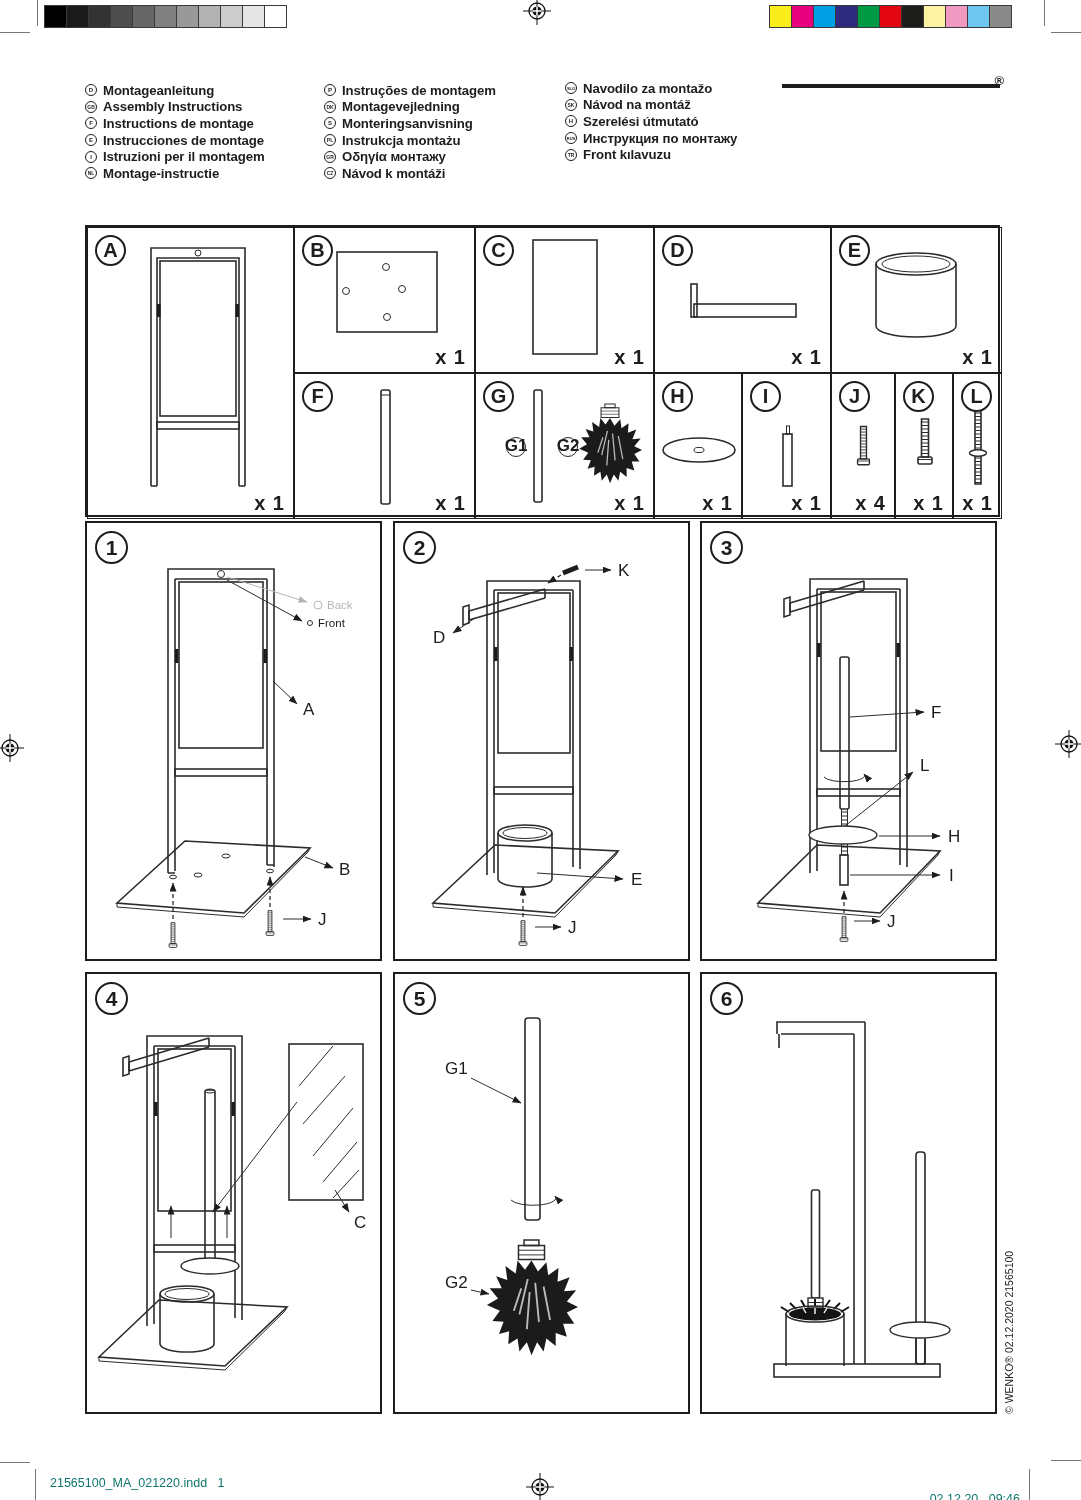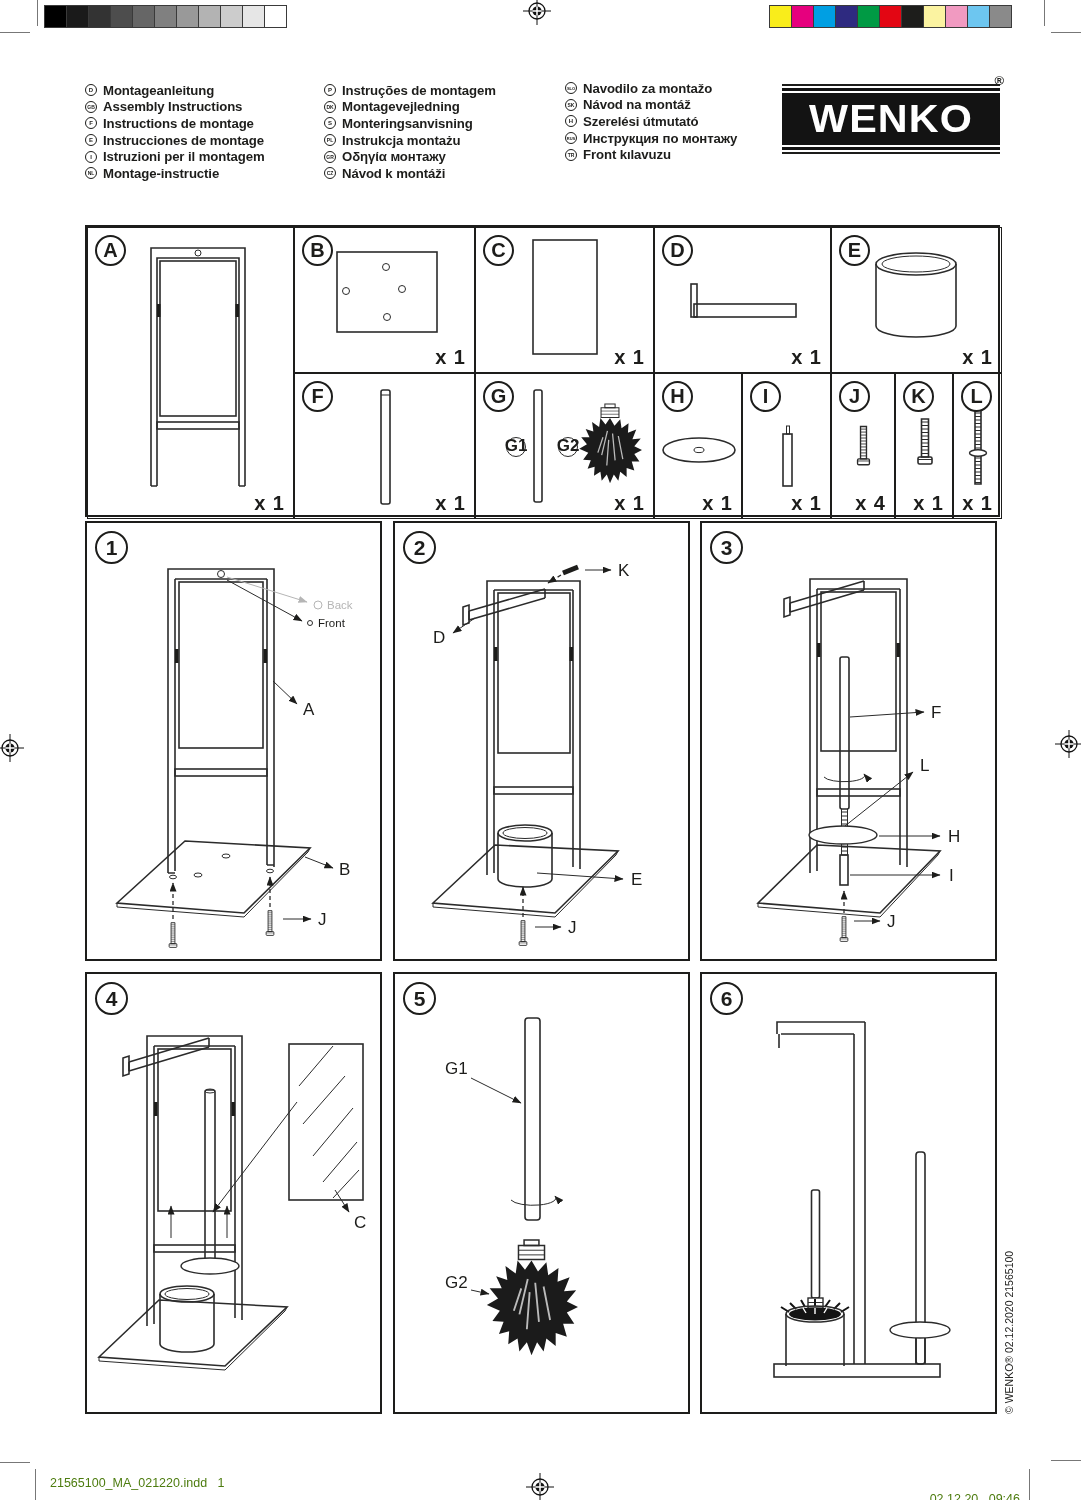--- a/index.html
+++ b/index.html
@@ -42,21 +42,21 @@
   .lnw{fill:#fff;stroke:#2b2b2b;stroke-width:1.4}
   .lnf{fill:#1d1d1b;stroke:none}
   .dash{stroke:#2b2b2b;stroke-width:1.3;fill:none;stroke-dasharray:4 3}
   .slb{font-family:"Liberation Sans",sans-serif;font-size:17px;fill:#1d1d1b}
   .slbs{font-family:"Liberation Sans",sans-serif;font-size:11.5px;fill:#1d1d1b}
   .gray{stroke:#b5b5b5}
   .gtxt{fill:#b5b5b5}
   
   .sidenote{position:absolute;left:1003px;top:1414px;transform-origin:0 0;transform:rotate(-90deg);
        font-size:10.5px;white-space:nowrap;color:#1d1d1b}
-  .foot{position:absolute;font-size:12.5px;color:#4d7c0f;white-space:pre}
+  .foot{position:absolute;font-size:12.5px;color:#0f766e;white-space:pre}
 </style>
 </head>
 <body>
 
 <div class="page">
 
   <svg width="0" height="0" style="position:absolute" aria-hidden="true">
     <defs>
       <marker id="ah" markerWidth="10" markerHeight="8" refX="8.5" refY="3.5" orient="auto" markerUnits="userSpaceOnUse">
         <path d="M0,0L9,3.5L0,7Z" fill="#1d1d1b"></path>
@@ -211,23 +211,20 @@
       </div>
     <div class="lang">
         <span class="cc c2">TR</span>
         <span class="lbl">Front kılavuzu</span>
       </div>
   </div>
 
   <div class="logo">
     <span class="logo-reg">®</span>
     <div class="logo-line"></div>
-    <div class="logo-box">
-      <div class="logo-inner">WENKO</div>
-    </div>
     <div class="logo-line"></div>
   </div>
 
   <div class="parts">
 
     <div class="cell" style="left:0;top:0;width:207px;height:292px">
       <svg class="pdraw" width="207" height="292" viewBox="0 0 207 292">
         <path class="ln" d="M63,258 V20 H157 V258"></path>
         <path class="ln" d="M69,258 V30 H151 V258"></path>
         <path class="ln" d="M63,258 H69 M151,258 H157"></path>

